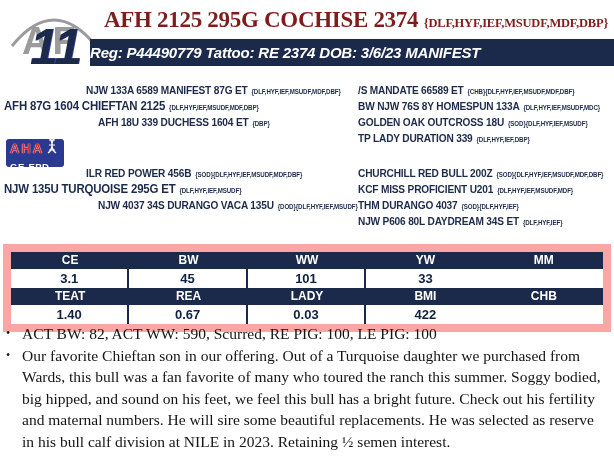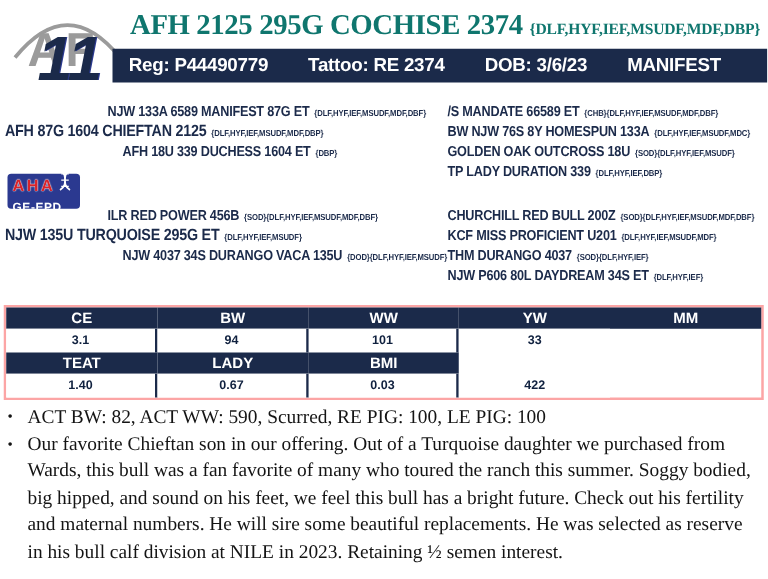--- a/index.html
+++ b/index.html
@@ -20,28 +20,29 @@
     position: absolute; left: 24px; top: 16px;
     font-size: 50px; font-weight: 800; color: #1b2a4a;
     text-shadow: 1px 0 0 #2b3990;
     font-style: italic;
   }
 
   
   .title {
     position: absolute; left: 104px; top: 7px; white-space: nowrap;
     font-family: "Liberation Serif", serif; font-weight: bold;
-    font-size: 23px; color: #0f766e; letter-spacing: -0.3px;
+    font-size: 23px; color: #7f1d1d; letter-spacing: -0.3px;
   }
   .title-suffix { font-size: 12.5px; letter-spacing: -0.2px; }
   .reg-bar {
     position: absolute; left: 90px; right: 0; top: 39px; height: 27px;
     background: #1b2a4a; color: #fff; display: flex; align-items: center;
-    gap: 32px; padding-left: 13px; font-weight: bold; font-size: 15px;
+    gap: 4px; font-weight: bold; font-size: 15px;
     letter-spacing: -0.2px;
+    font-style: italic;
   }
 
   
   .ped { position: absolute; color: #1b2a4a; font-weight: bold; }
   .ped-line { white-space: nowrap; height: 16px; line-height: 16px; }
   .squeeze { display: inline-block; transform: scaleX(.88); transform-origin: 0 50%; white-space: nowrap; }
   .ped-name { font-size: 11.5px; letter-spacing: -0.2px; }
   .ped-codes { font-size: 7px; letter-spacing: -0.1px; }
   .ped-parent .ped-name { font-size: 13px; }
   .ind-a { padding-left: 82px; }
@@ -61,29 +62,29 @@
   .aha-line1 {
     color: #d8232a; font-weight: 800; font-size: 13px; line-height: 12px;
     letter-spacing: 2px; text-shadow: 0 0 1px #fff, 0 0 1px #fff;
   }
   .aha-line2 {
     color: #fff; font-weight: 800; font-size: 9.5px; line-height: 10px; letter-spacing: 0.5px;
   }
   .aha-helix { margin-left: 2px; }
 
   
-  .epd { position: absolute; left: 3px; right: 3px; top: 244px; border: 2px solid #fca5a5; }
+  .epd { position: absolute; left: 3px; right: 3px; top: 244px; border: 8px solid #fca5a5; }
   .epd-row { display: grid; grid-template-columns: repeat(5, 1fr); }
   .epd-head div {
     background: #1b2a4a; color: #fff; height: 17px; line-height: 17px;
     font-size: 12px; font-weight: bold; text-align: center;
   }
   .epd-vals div {
     background: #fff; color: #10213f; height: 19px; line-height: 19px;
-    font-size: 10px; font-weight: bold; text-align: center;
+    font-size: 13px; font-weight: bold; text-align: center;
     border-right: 2px solid #1b2a4a;
   }
   .epd-vals div:last-child { border-right: none; }
 
   
   .notes {
     position: absolute; left: 6px; top: 323px; width: 602px;
     font-family: "Liberation Serif", serif; font-size: 15.5px; color: #141414;
   }
   .note { display: flex; line-height: 21.5px; }
@@ -201,28 +202,30 @@
   <div class="epd">
     <div class="epd-row epd-head">
       <div>CE</div>
       <div>BW</div>
       <div>WW</div>
       <div>YW</div>
       <div>MM</div>
     </div>
     <div class="epd-row epd-vals">
       <div>3.1</div>
-      <div>94</div>
+      <div>45</div>
       <div>101</div>
       <div>33</div>
     </div>
     <div class="epd-row epd-head">
       <div>TEAT</div>
+      <div>REA</div>
       <div>LADY</div>
       <div>BMI</div>
+      <div>CHB</div>
     </div>
     <div class="epd-row epd-vals">
       <div>1.40</div>
       <div>0.67</div>
       <div>0.03</div>
       <div>422</div>
     </div>
   </div>
 
   <div class="notes">

